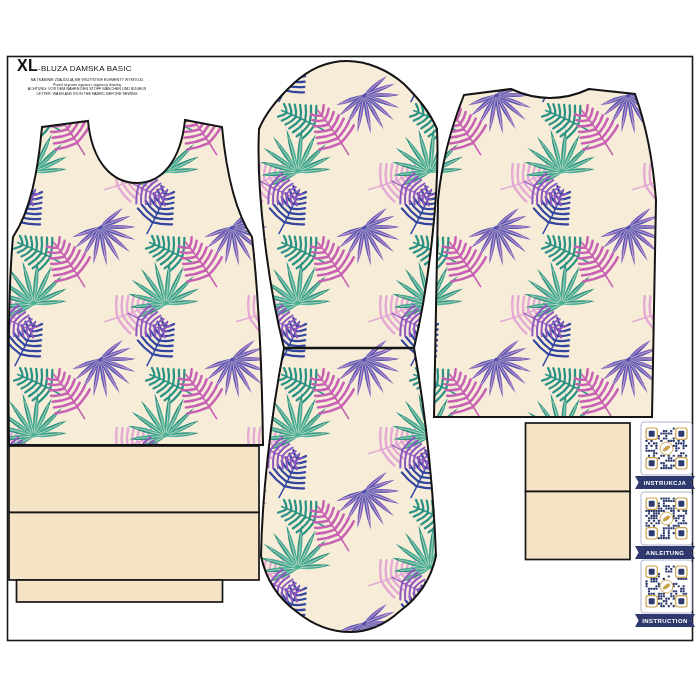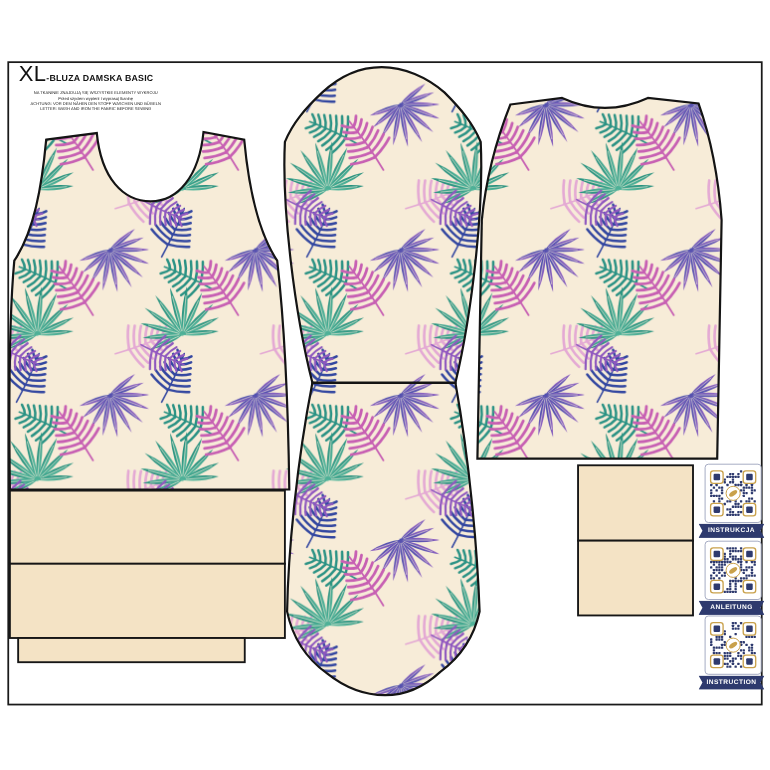--- a/index.html
+++ b/index.html
@@ -1,22 +1,22 @@
 <!DOCTYPE html>
 <html><head>
 <meta charset="utf-8">
 <style>
   html,body{margin:0;padding:0;background:#ffffff;}
   .stage{position:relative;width:700px;height:700px;background:#ffffff;overflow:hidden;
          font-family:"Liberation Sans",sans-serif;}
   .stage svg{position:absolute;left:0;top:0;}
   .title-block{position:absolute;left:17px;top:57px;width:150px;color:#111;}
   .title-line{white-space:nowrap;}
-  .size-label{font-size:20px;font-weight:normal;letter-spacing:.3px;}
-  .title-text{font-size:8px;font-weight:bold;letter-spacing:.2px;}
+  .size-label{font-size:16px;font-weight:bold;letter-spacing:.3px;}
+  .title-text{font-size:8px;font-weight:normal;letter-spacing:.2px;}
   .notes{margin-top:2px;width:280px;transform:scale(.5);transform-origin:0 0;
          text-align:center;color:#222;}
   .note-line{font-size:7.4px;line-height:1.3;white-space:nowrap;}
   .ribbon{position:absolute;left:635px;width:60px;height:13px;background:#2e3a6e;
           color:#ffffff;font-size:6px;font-weight:bold;letter-spacing:.4px;
           display:flex;align-items:center;justify-content:center;
           clip-path:polygon(0% 0%,100% 0%,94% 50%,100% 100%,0% 100%,6% 50%);}
   .ribbon.r1{top:476px;} .ribbon.r2{top:546px;} .ribbon.r3{top:614px;}
 </style>
 </head>

